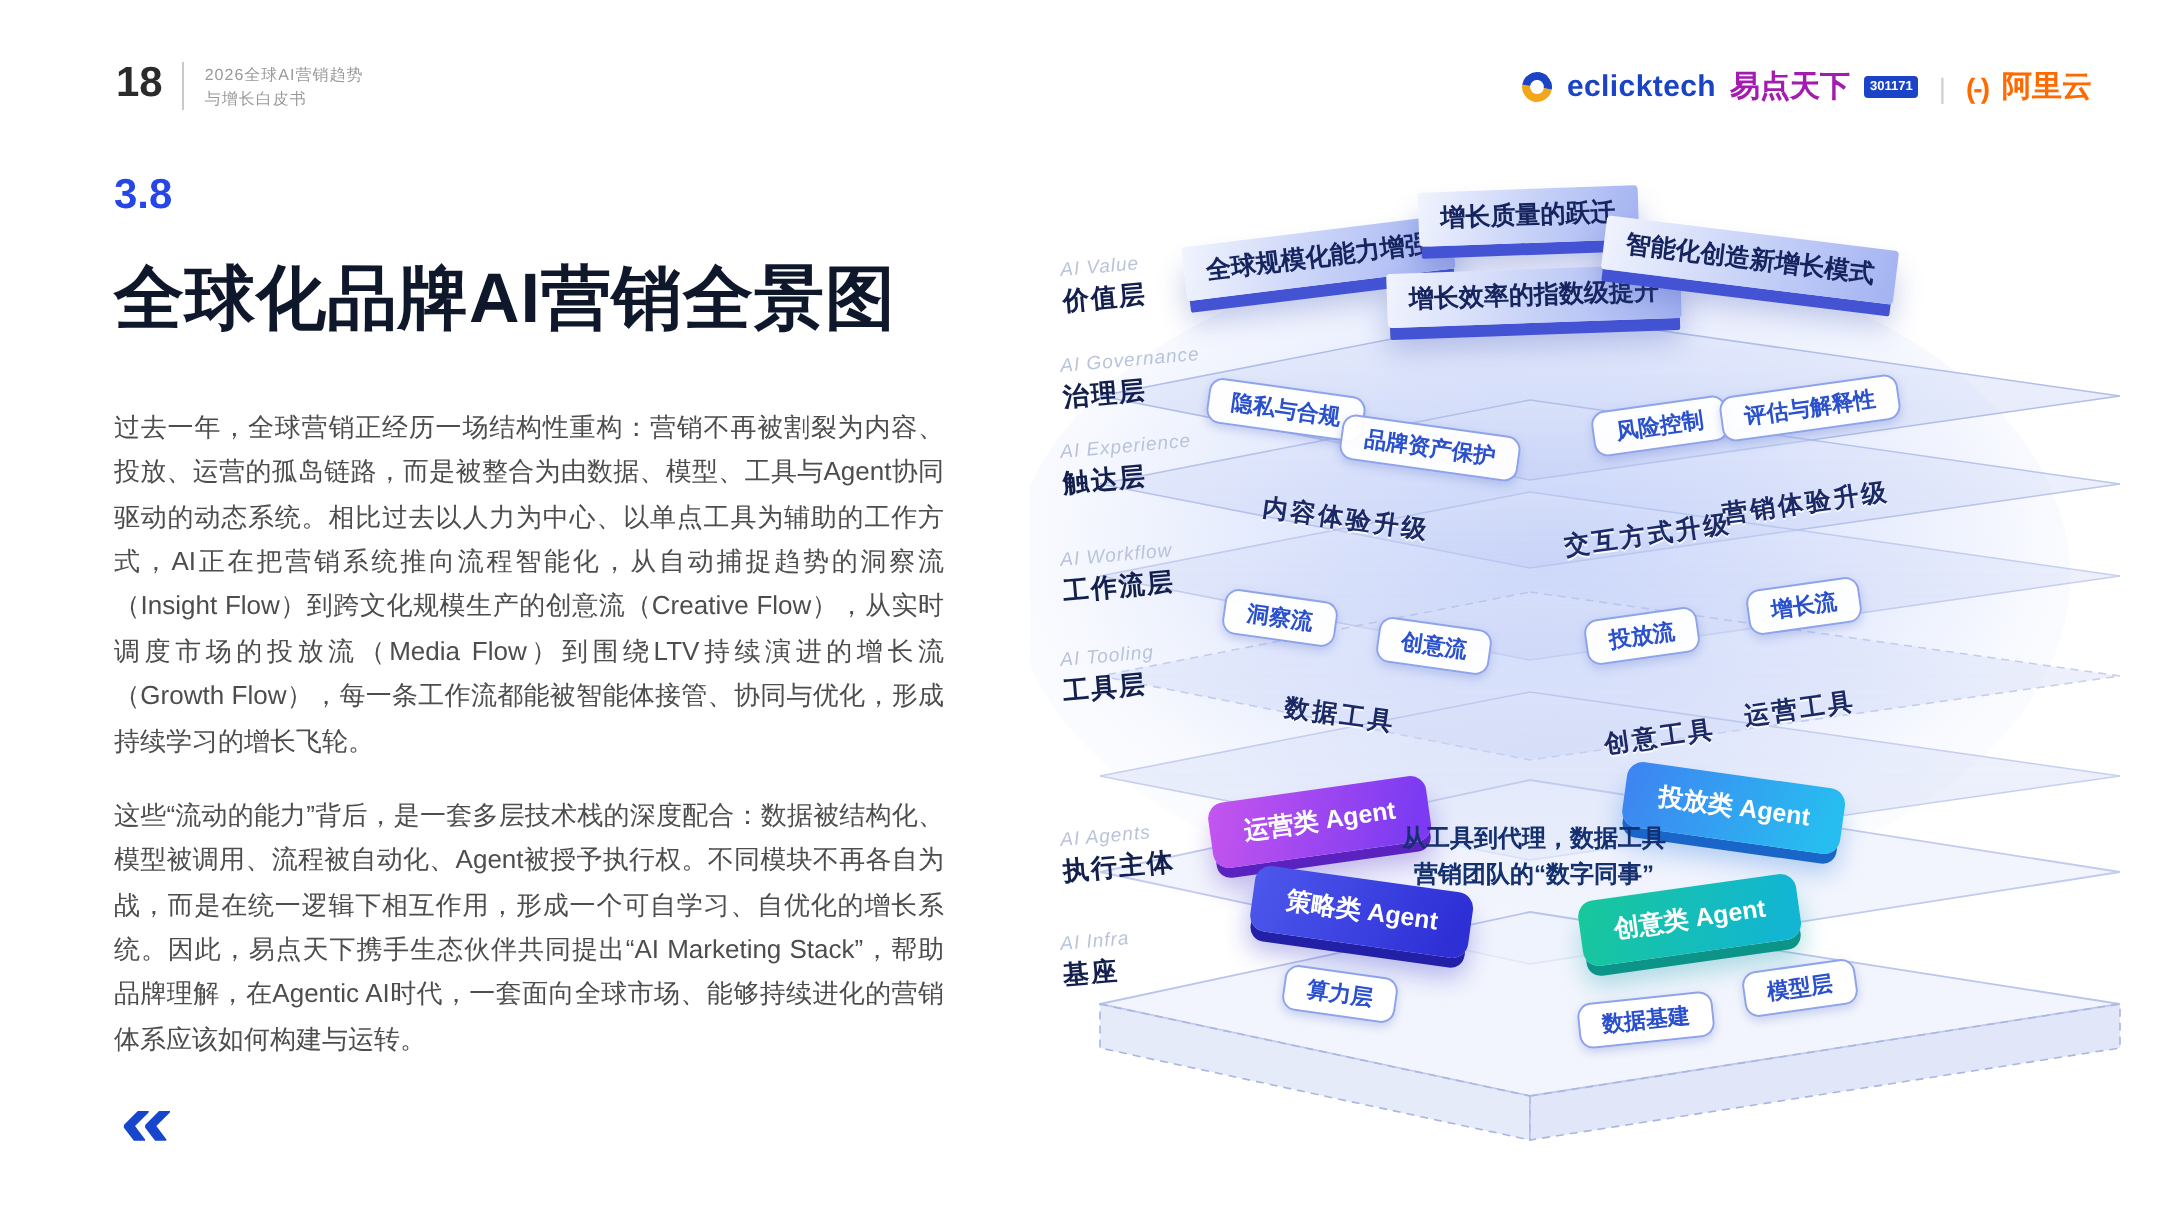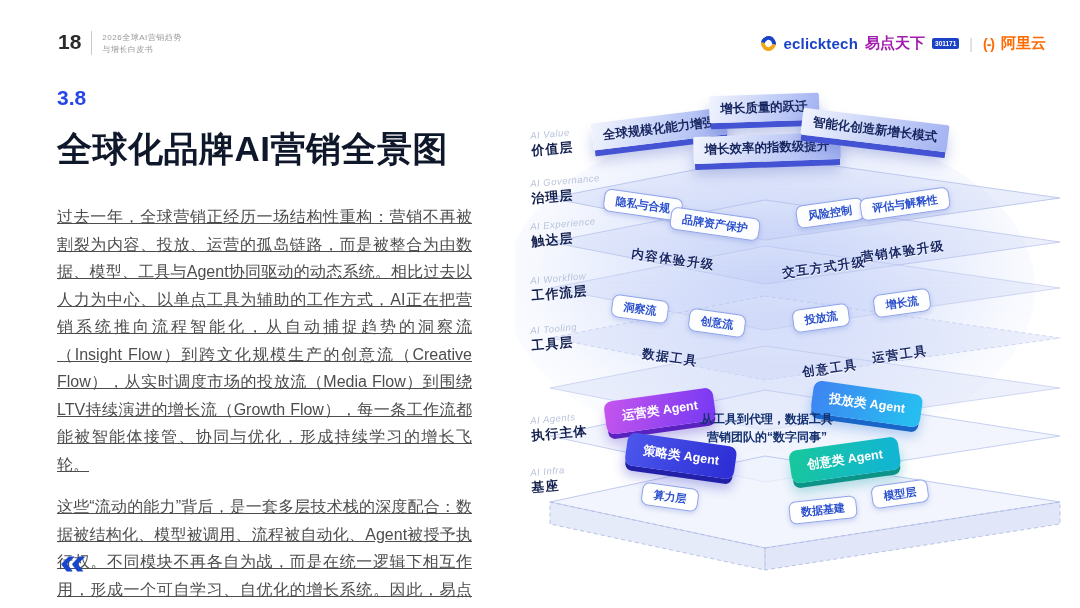--- a/index.html
+++ b/index.html
@@ -21,21 +21,21 @@
   .stock-badge { background:#1b43c8; color:#fff; font-size:6.5px; font-weight:700; padding:2px 3px; border-radius:2px; line-height:1.2; text-align:center; }
   .logo-sep { color:#d0d0d0; font-size:14px; margin:0 3px; }
   .ali-mark { color:#ff6a00; font-weight:900; font-size:14px; letter-spacing:-1px; }
   .brand2 { font-size:15px; font-weight:700; color:#ff6a00; }
 
   
   .left-col { position:absolute; left:57px; top:86px; width:415px; }
   .sec-num { font-size:21px; font-weight:700; color:#2746e8; }
   .title-cn { font-size:35px; font-weight:900; color:#0f172a; letter-spacing:0.5px; margin-top:16px; white-space:nowrap; }
   .title-en { font-size:30px; font-weight:700; color:#2746e8; margin-top:6px; letter-spacing:0.3px; }
-  .para { font-size:16px; color:#4d4d4d; line-height:1.72; text-align:justify;text-decoration:underline; }
+  .para { font-size:13px; color:#4d4d4d; line-height:1.72; text-align:justify; }
   .para1 { margin-top:30px; }
   .para2 { margin-top:15px; }
   .footer-logo { position:absolute; left:60px; top:540px; font-size:38px; font-weight:900; color:#1746cc; transform:scale(1.25,1.0) skewX(-6deg); transform-origin:left center; }
 
   
   .diagram { position:absolute; left:515px; top:78px; width:558px; height:500px;
              background:radial-gradient(ellipse 62% 45% at 47% 38%, rgba(120,150,255,0.16), rgba(120,150,255,0.0) 70%); }
   .diagram svg { position:absolute; inset:0; }
   .dg-item { transform-origin:center center; }
 

